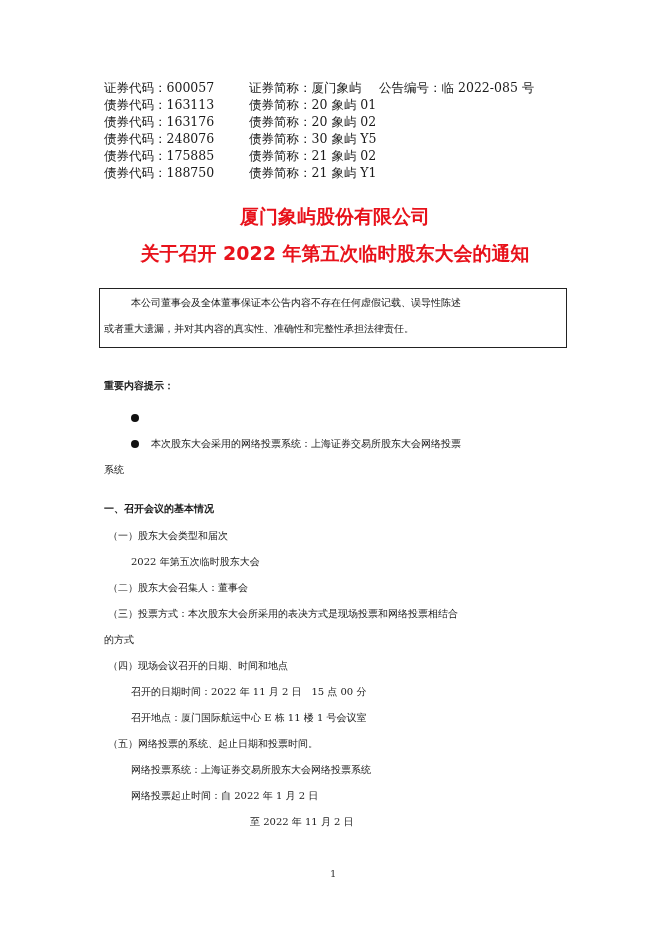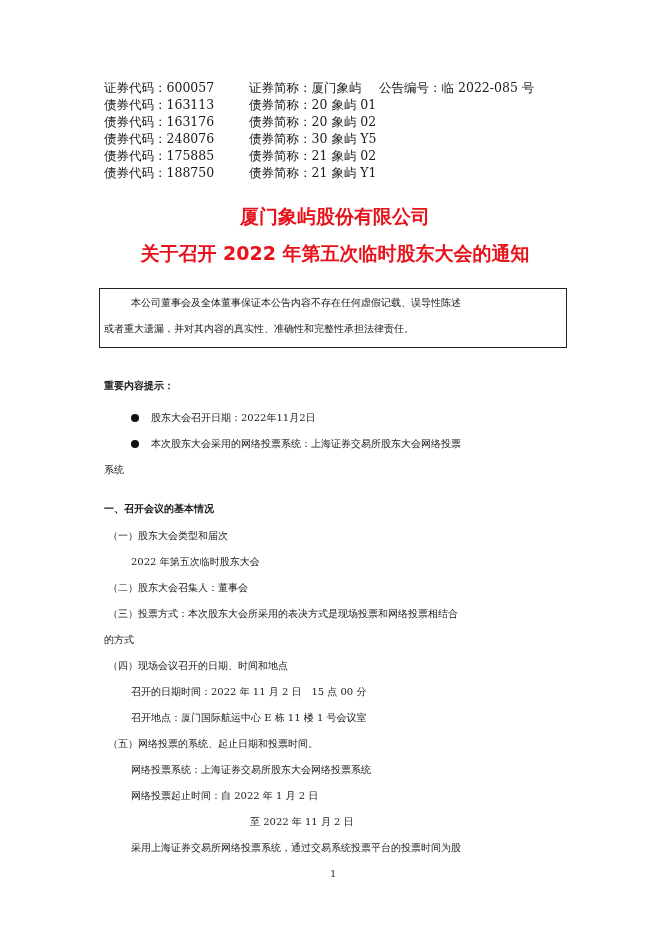--- a/index.html
+++ b/index.html
@@ -50,34 +50,32 @@
 
   <div class="title" style="top:204px;">厦门象屿股份有限公司</div>
   <div class="title" style="top:241px;">关于召开 2022 年第五次临时股东大会的通知</div>
 
   <div class="notice-box"></div>
   <div class="abs" style="left:127px; top:295px;">本公司董事会及全体董事保证本公告内容不存在任何虚假记载、误导性陈述</div>
   <div class="abs" style="left:100px; top:321px;">或者重大遗漏，并对其内容的真实性、准确性和完整性承担法律责任。</div>
 
   <div class="abs bold" style="left:100px; top:378px;">重要内容提示：</div>
   <div class="bullet" style="left:127px; top:414px;"></div>
-  <div class="abs" style="left:147px; top:410px;">股东大会召开日期：2022年11月2日</div>
   <div class="bullet" style="left:127px; top:440px;"></div>
   <div class="abs" style="left:147px; top:436px;">本次股东大会采用的网络投票系统：上海证券交易所股东大会网络投票</div>
   <div class="abs" style="left:100px; top:462px;">系统</div>
 
   <div class="abs bold" style="left:100px; top:502px;font-family:Liberation Mono, monospace;">一、召开会议的基本情况</div>
   <div class="abs" style="left:104px; top:528px;">（一）股东大会类型和届次</div>
   <div class="abs" style="left:127px; top:554px;">2022 年第五次临时股东大会</div>
   <div class="abs" style="left:104px; top:580px;">（二）股东大会召集人：董事会</div>
   <div class="abs" style="left:104px; top:606px;">（三）投票方式：本次股东大会所采用的表决方式是现场投票和网络投票相结合</div>
   <div class="abs" style="left:100px; top:632px;">的方式</div>
   <div class="abs" style="left:104px; top:658px;">（四）现场会议召开的日期、时间和地点</div>
   <div class="abs" style="left:127px; top:684px;">召开的日期时间：2022 年 11 月 2 日　15 点 00 分</div>
   <div class="abs" style="left:127px; top:710px;">召开地点：厦门国际航运中心 E 栋 11 楼 1 号会议室</div>
   <div class="abs" style="left:104px; top:736px;">（五）网络投票的系统、起止日期和投票时间。</div>
   <div class="abs" style="left:127px; top:762px;">网络投票系统：上海证券交易所股东大会网络投票系统</div>
   <div class="abs" style="left:127px; top:788px;">网络投票起止时间：自 2022 年 1 月 2 日</div>
   <div class="abs" style="left:246px; top:814px;">至 2022 年 11 月 2 日</div>
-  <div class="abs" style="left:127px; top:840px;">采用上海证券交易所网络投票系统，通过交易系统投票平台的投票时间为股</div>
 
   <div class="pagenum">1</div>
 </div>
 
 </body></html>

